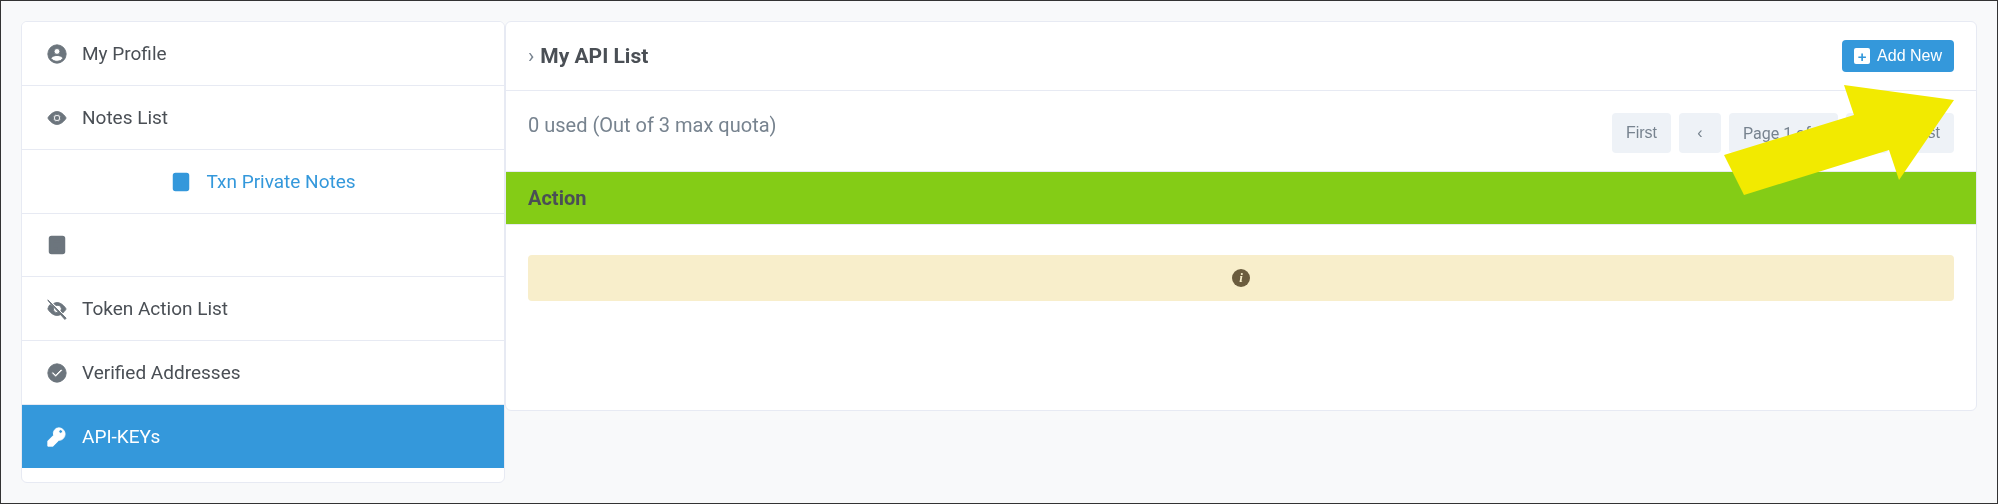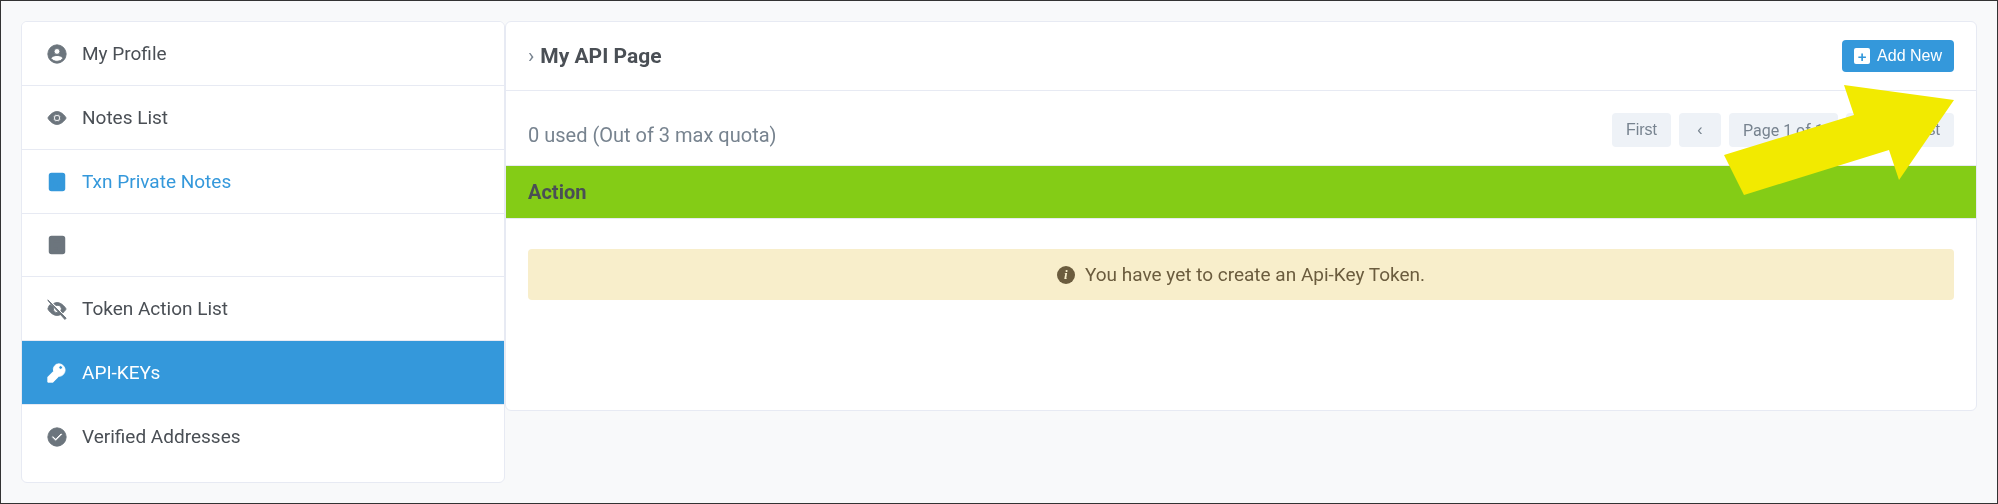--- a/index.html
+++ b/index.html
@@ -40,21 +40,21 @@
     background: #fff;
   }
   .sidebar-item:last-child { border-bottom: none; }
   .sidebar-item .icon { width: 22px; height: 22px; display: inline-flex; align-items: center; justify-content: center; flex-shrink: 0; }
   .sidebar-item .icon svg { width: 22px; height: 22px; fill: #6c757d; stroke: #6c757d; }
   .sidebar-item.active {
     background: #3498db;
     color: #fff;
   }
   .sidebar-item.active .icon svg { fill: #fff; stroke: #fff; }
-  .sidebar-item.linkish { color: #3498db; }
+  .sidebar-item.linkish { color: #3498db; justify-content: center; }
   .sidebar-item.linkish .icon svg { fill: #3498db; stroke: #3498db; }
 
   
   .main {
     flex: 1;
     background: #fff;
     border: 1px solid #e7eaf3;
     border-radius: 6px;
     display: flex;
     flex-direction: column;
@@ -89,42 +89,42 @@
     gap: 7px;
     cursor: pointer;
   }
   .add-btn .plus {
     width: 16px; height: 16px; background: #fff; color: #3498db;
     display: inline-flex; align-items: center; justify-content: center;
     border-radius: 2px; font-weight: 900; font-size: 15px; line-height: 1;
   }
   .sub-row {
     display: flex;
-    align-items: flex-end;
+    align-items: flex-start;
     justify-content: space-between;
     padding: 22px 22px 18px 22px;
     color: #77838f;
     font-size: 20px;
   }
   .pager {
     display: flex;
     gap: 8px;
   }
   .pager button, .pager span.page {
     background: #eef2f7;
     border: none;
     border-radius: 4px;
     color: #77838f;
     padding: 8px 14px;
     font-size: 16px;
     display: inline-flex;
     align-items: center;
     justify-content: center;
     min-width: 42px;
-    height: 34px;
+    height: 40px;
     cursor: pointer;
   }
   .pager span.page { cursor: default; min-width: 100px; }
   .table-head {
     display: flex;
     padding: 14px 22px;
     background: #84cc16;
     border-top: 1px solid #e7eaf3;
     border-bottom: 1px solid #e7eaf3;
     font-weight: 700;
@@ -216,45 +216,45 @@
 
     <div class="sidebar-item">
       <span class="icon">
         <svg viewBox="0 0 24 24">
             <path d="M2 2l20 20-1.4 1.4L2.6 3.4 2 2zm10 3c6 0 10 7 10 7s-1.3 2.3-3.6 4.2l-2.2-2.2A4 4 0 0 0 12 8c-.4 0-.8.1-1.2.2L8.5 5.9C9.6 5.3 10.8 5 12 5zM4.4 7.2C2.8 8.9 2 12 2 12s4 7 10 7c1.5 0 2.9-.4 4.1-1l-2.3-2.3c-.6.2-1.2.3-1.8.3a4 4 0 0 1-4-4c0-.6.1-1.2.3-1.8L4.4 7.2z"></path>
           </svg>
       </span>
       <span>Token Action List</span>
     </div>
 
+    <div class="sidebar-item">
+      <span class="icon">
+        <svg viewBox="0 0 24 24">
+            <path d="M12 2a10 10 0 1 0 0 20 10 10 0 0 0 0-20zm-1.5 14.5L6 12l1.5-1.5 3 3 6-6L18 9l-7.5 7.5z"></path>
+          </svg>
+      </span>
+      <span>Verified Addresses</span>
+    </div>
+
     <div class="sidebar-item active">
       <span class="icon">
         <svg viewBox="0 0 24 24">
             <path d="M14 2a6 6 0 0 0-5.65 8L2 16.35V22h5.65L14 15.65A6 6 0 1 0 14 2zm2 6a2 2 0 1 1 0-4 2 2 0 0 1 0 4z"></path>
           </svg>
       </span>
       <span>API-KEYs</span>
-    </div>
-
-    <div class="sidebar-item">
-      <span class="icon">
-        <svg viewBox="0 0 24 24">
-            <path d="M12 2a10 10 0 1 0 0 20 10 10 0 0 0 0-20zm-1.5 14.5L6 12l1.5-1.5 3 3 6-6L18 9l-7.5 7.5z"></path>
-          </svg>
-      </span>
-      <span>Verified Addresses</span>
     </div>
 
   </nav>
 
   <section class="main">
     <div class="main-header">
       <div class="main-title-wrap">
         <span class="chev">›</span>
-        <span>My API Page</span>
+        <span>My API List</span>
       </div>
       <button class="add-btn">
         <span class="plus">+</span>
         <span>Add New</span>
       </button>
     </div>
 
     <div class="sub-row">
       <span>0 used (Out of 3 max quota)</span>
       <div class="pager">
@@ -266,21 +266,20 @@
       </div>
     </div>
 
     <div class="table-head">
       <div class="col-action">Action</div>
     </div>
 
     <div class="body-area">
       <div class="alert">
         <span class="info-icon">i</span>
-        <span>You have yet to create an Api-Key Token.</span>
       </div>
     </div>
 
     <div class="arrow-annotation">
       <svg viewBox="0 0 230 120">
         <polygon points="0,80 130,40 120,10 230,25 175,105 165,75 20,120" fill="#f2ea00"></polygon>
       </svg>
     </div>
   </section>
 </div>

